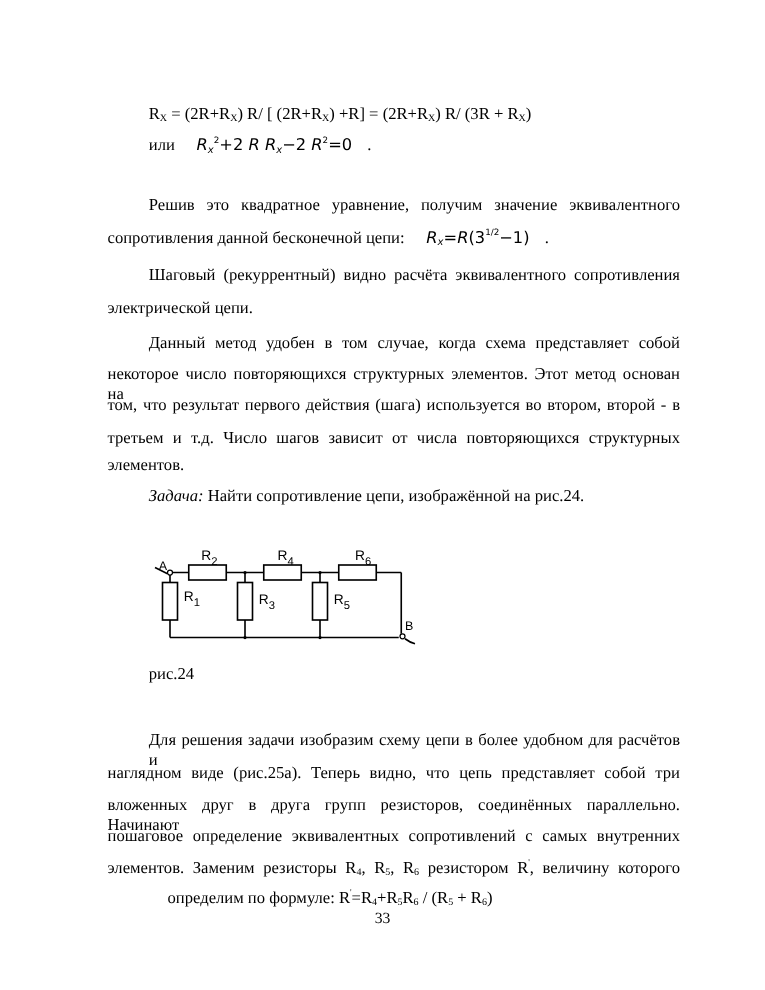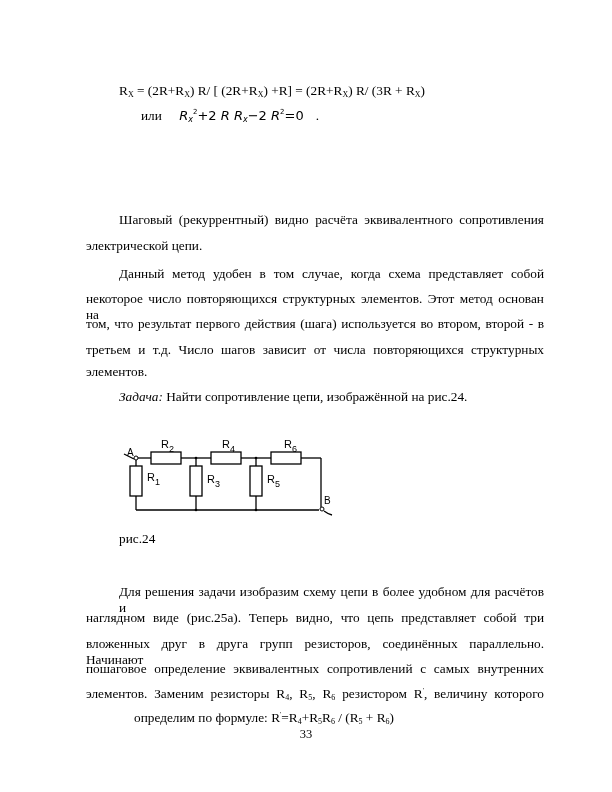--- a/index.html
+++ b/index.html
@@ -22,28 +22,36 @@
 </style>
 </head>
 <body>
 
 <div class="page">
 
   <div class="eq" style="left:119px; top:83px;">
     <span>R<sub>X</sub> = (2R+R<sub>X</sub>) R/ [ (2R+R<sub>X</sub>) +R] = (2R+R<sub>X</sub>) R/ (3R + R<sub>X</sub>)</span>
   </div>
 
-  <div class="eq" style="left:119px; top:108px;margin-left:22px;">
+  <div class="eq" style="left:119px; top:108px;">
     <span>или</span>
     <span class="math" style="margin-left:14px;">
       <span class="mi">R</span><sub class="mi">x</sub><sup>2</sup>+2 <span class="mi">R</span> <span class="mi">R</span><sub class="mi">x</sub>−2 <span class="mi">R</span><sup>2</sup>=0
     </span>
     <span style="margin-left:8px;">.</span>
   </div>
 
+  <div class="line indent justify" style="top:156px;">Решив это квадратное уравнение, получим значение эквивалентного</div>
+  <div class="line" style="top:182px;">
+    <span>сопротивления данной бесконечной цепи:</span>
+    <span class="math" style="margin-left:14px;">
+      <span class="mi">R</span><sub class="mi">x</sub>=<span class="mi">R</span>(3<sup>1/2</sup>−1)
+    </span>
+    <span style="margin-left:8px;">.</span>
+  </div>
 
   <div class="line indent justify" style="top:212px;">Шаговый (рекуррентный) видно расчёта эквивалентного сопротивления</div>
   <div class="line" style="top:238px;">электрической цепи.</div>
 
   <div class="line justify" style="top:291px;">некоторое число повторяющихся структурных элементов. Этот метод основан на</div>
   <div class="line indent justify" style="top:266px;">Данный метод удобен в том случае, когда схема представляет собой</div>
   <div class="line justify" style="top:316px;">том, что результат первого действия (шага) используется во втором, второй - в</div>
   <div class="line justify" style="top:342px;">третьем и т.д. Число шагов зависит от числа повторяющихся структурных</div>
   <div class="line" style="top:364px;">элементов.</div>
 

